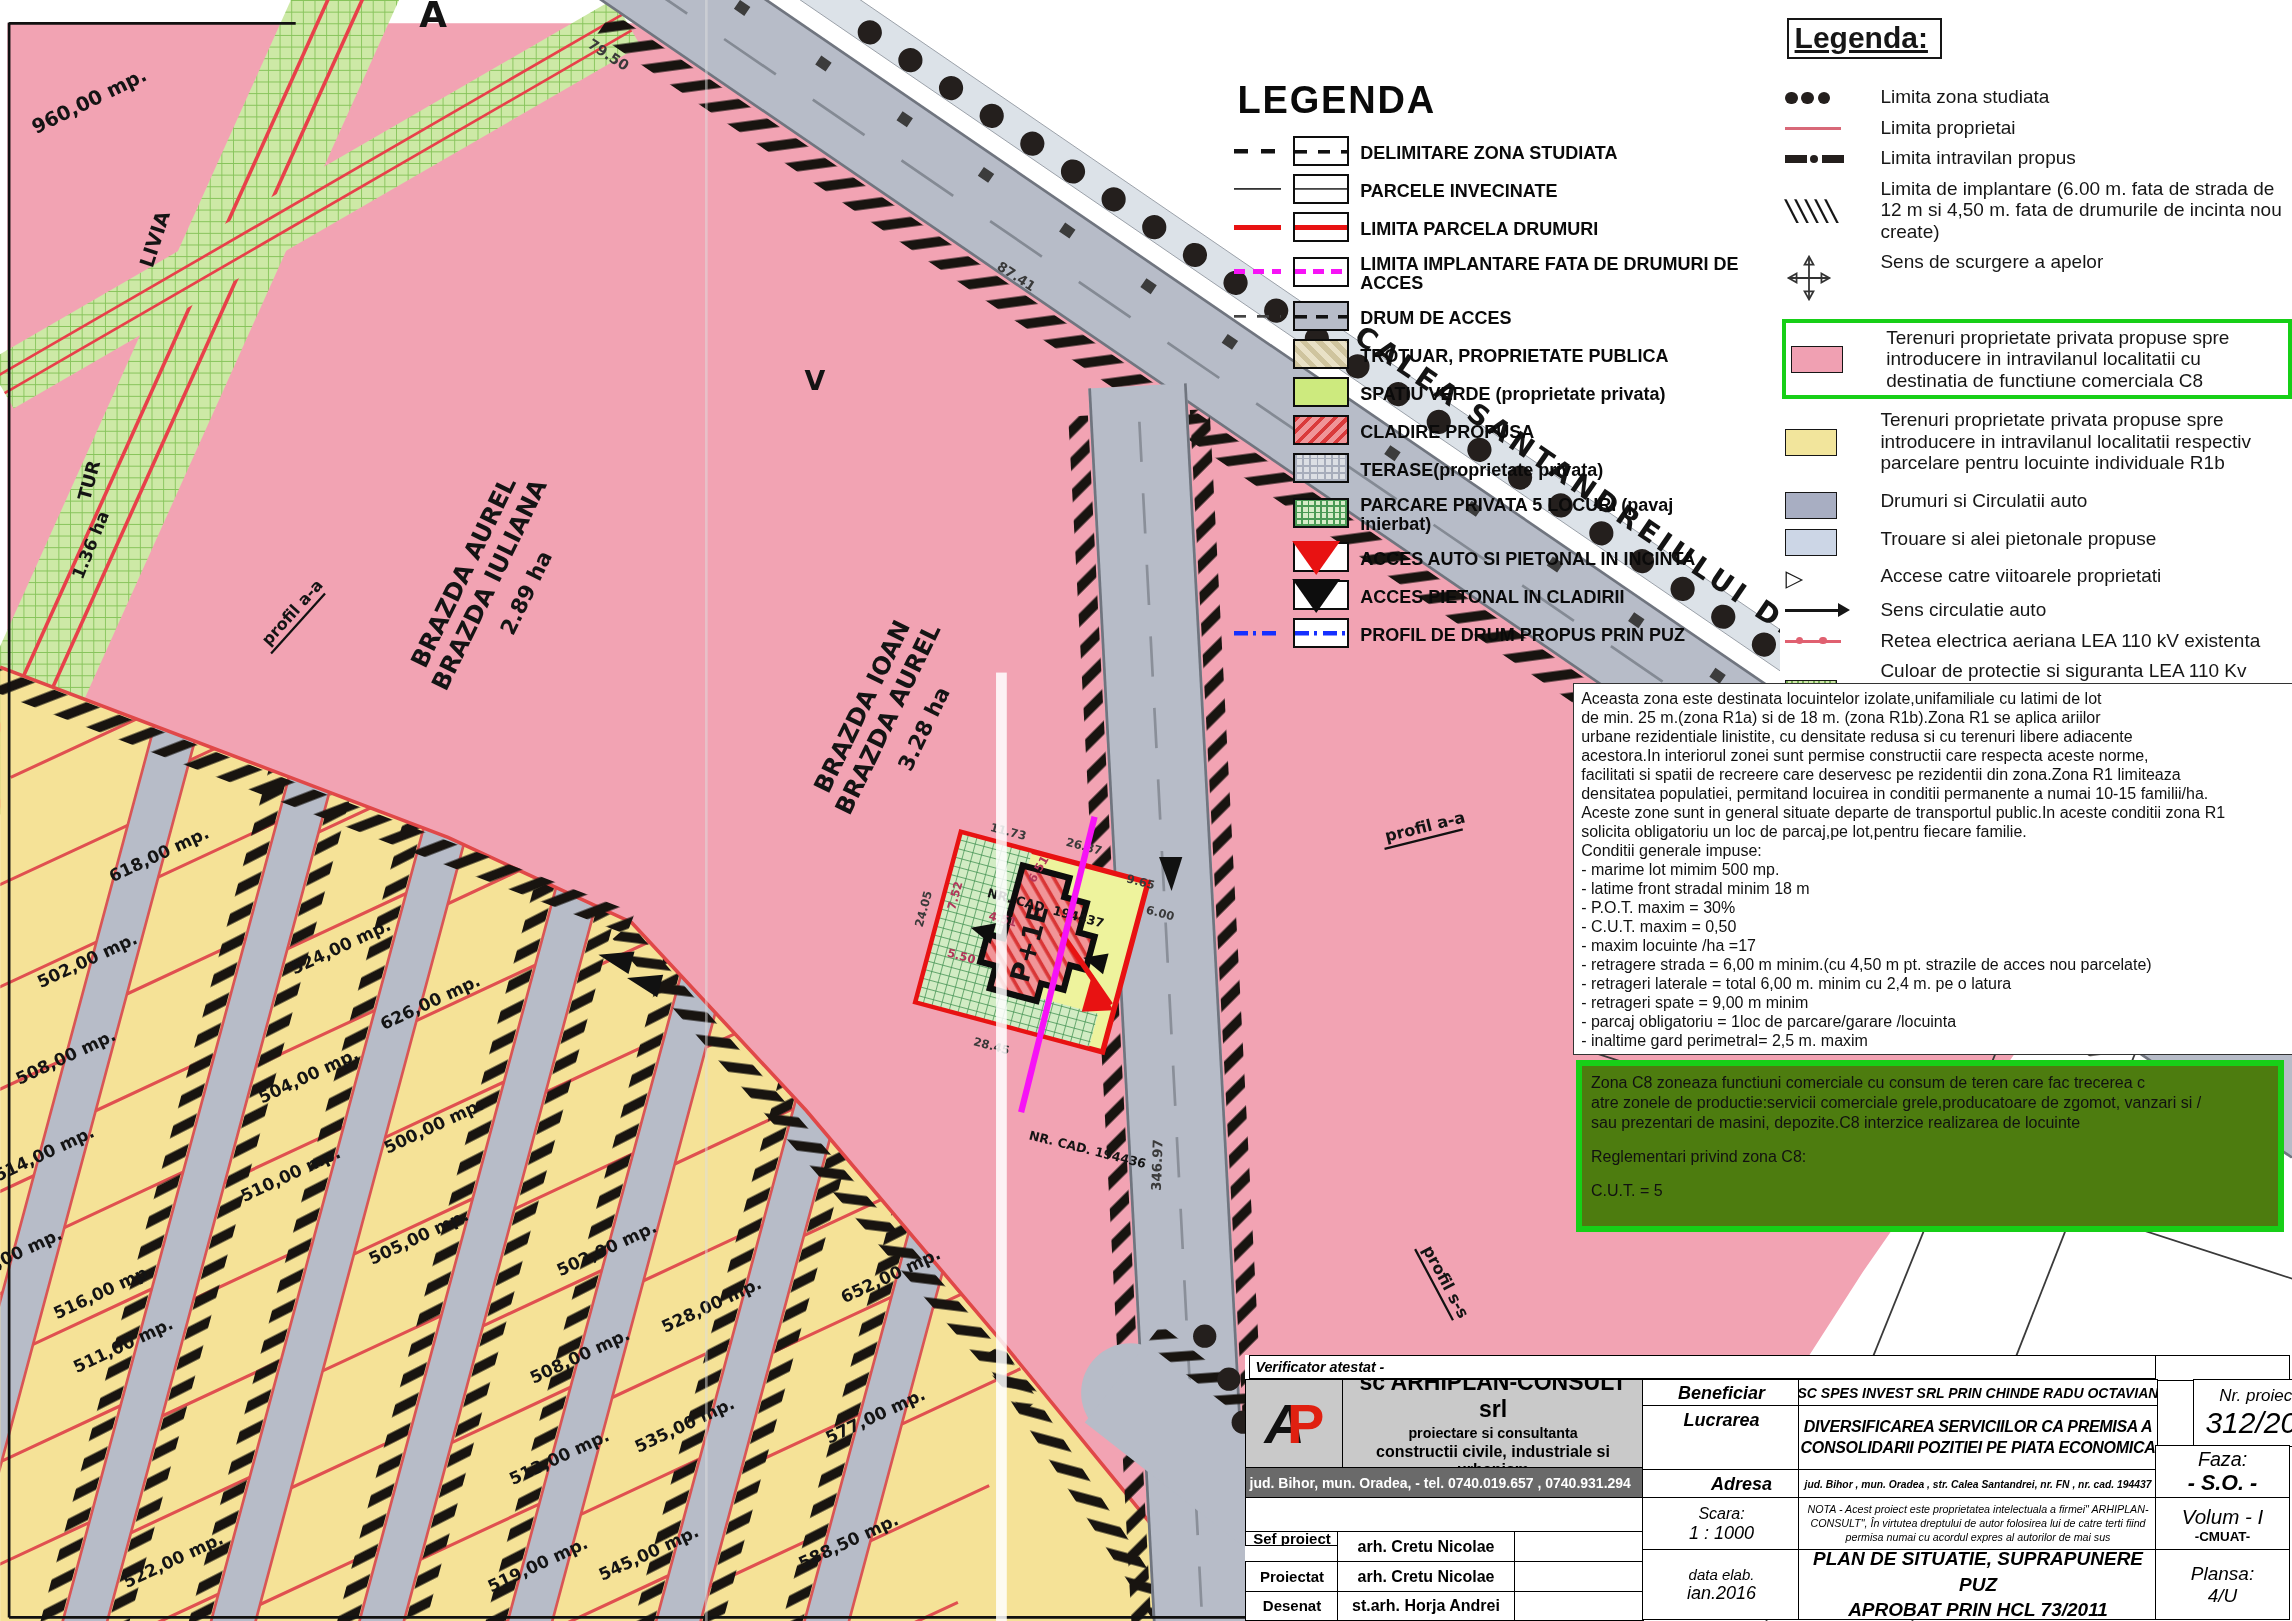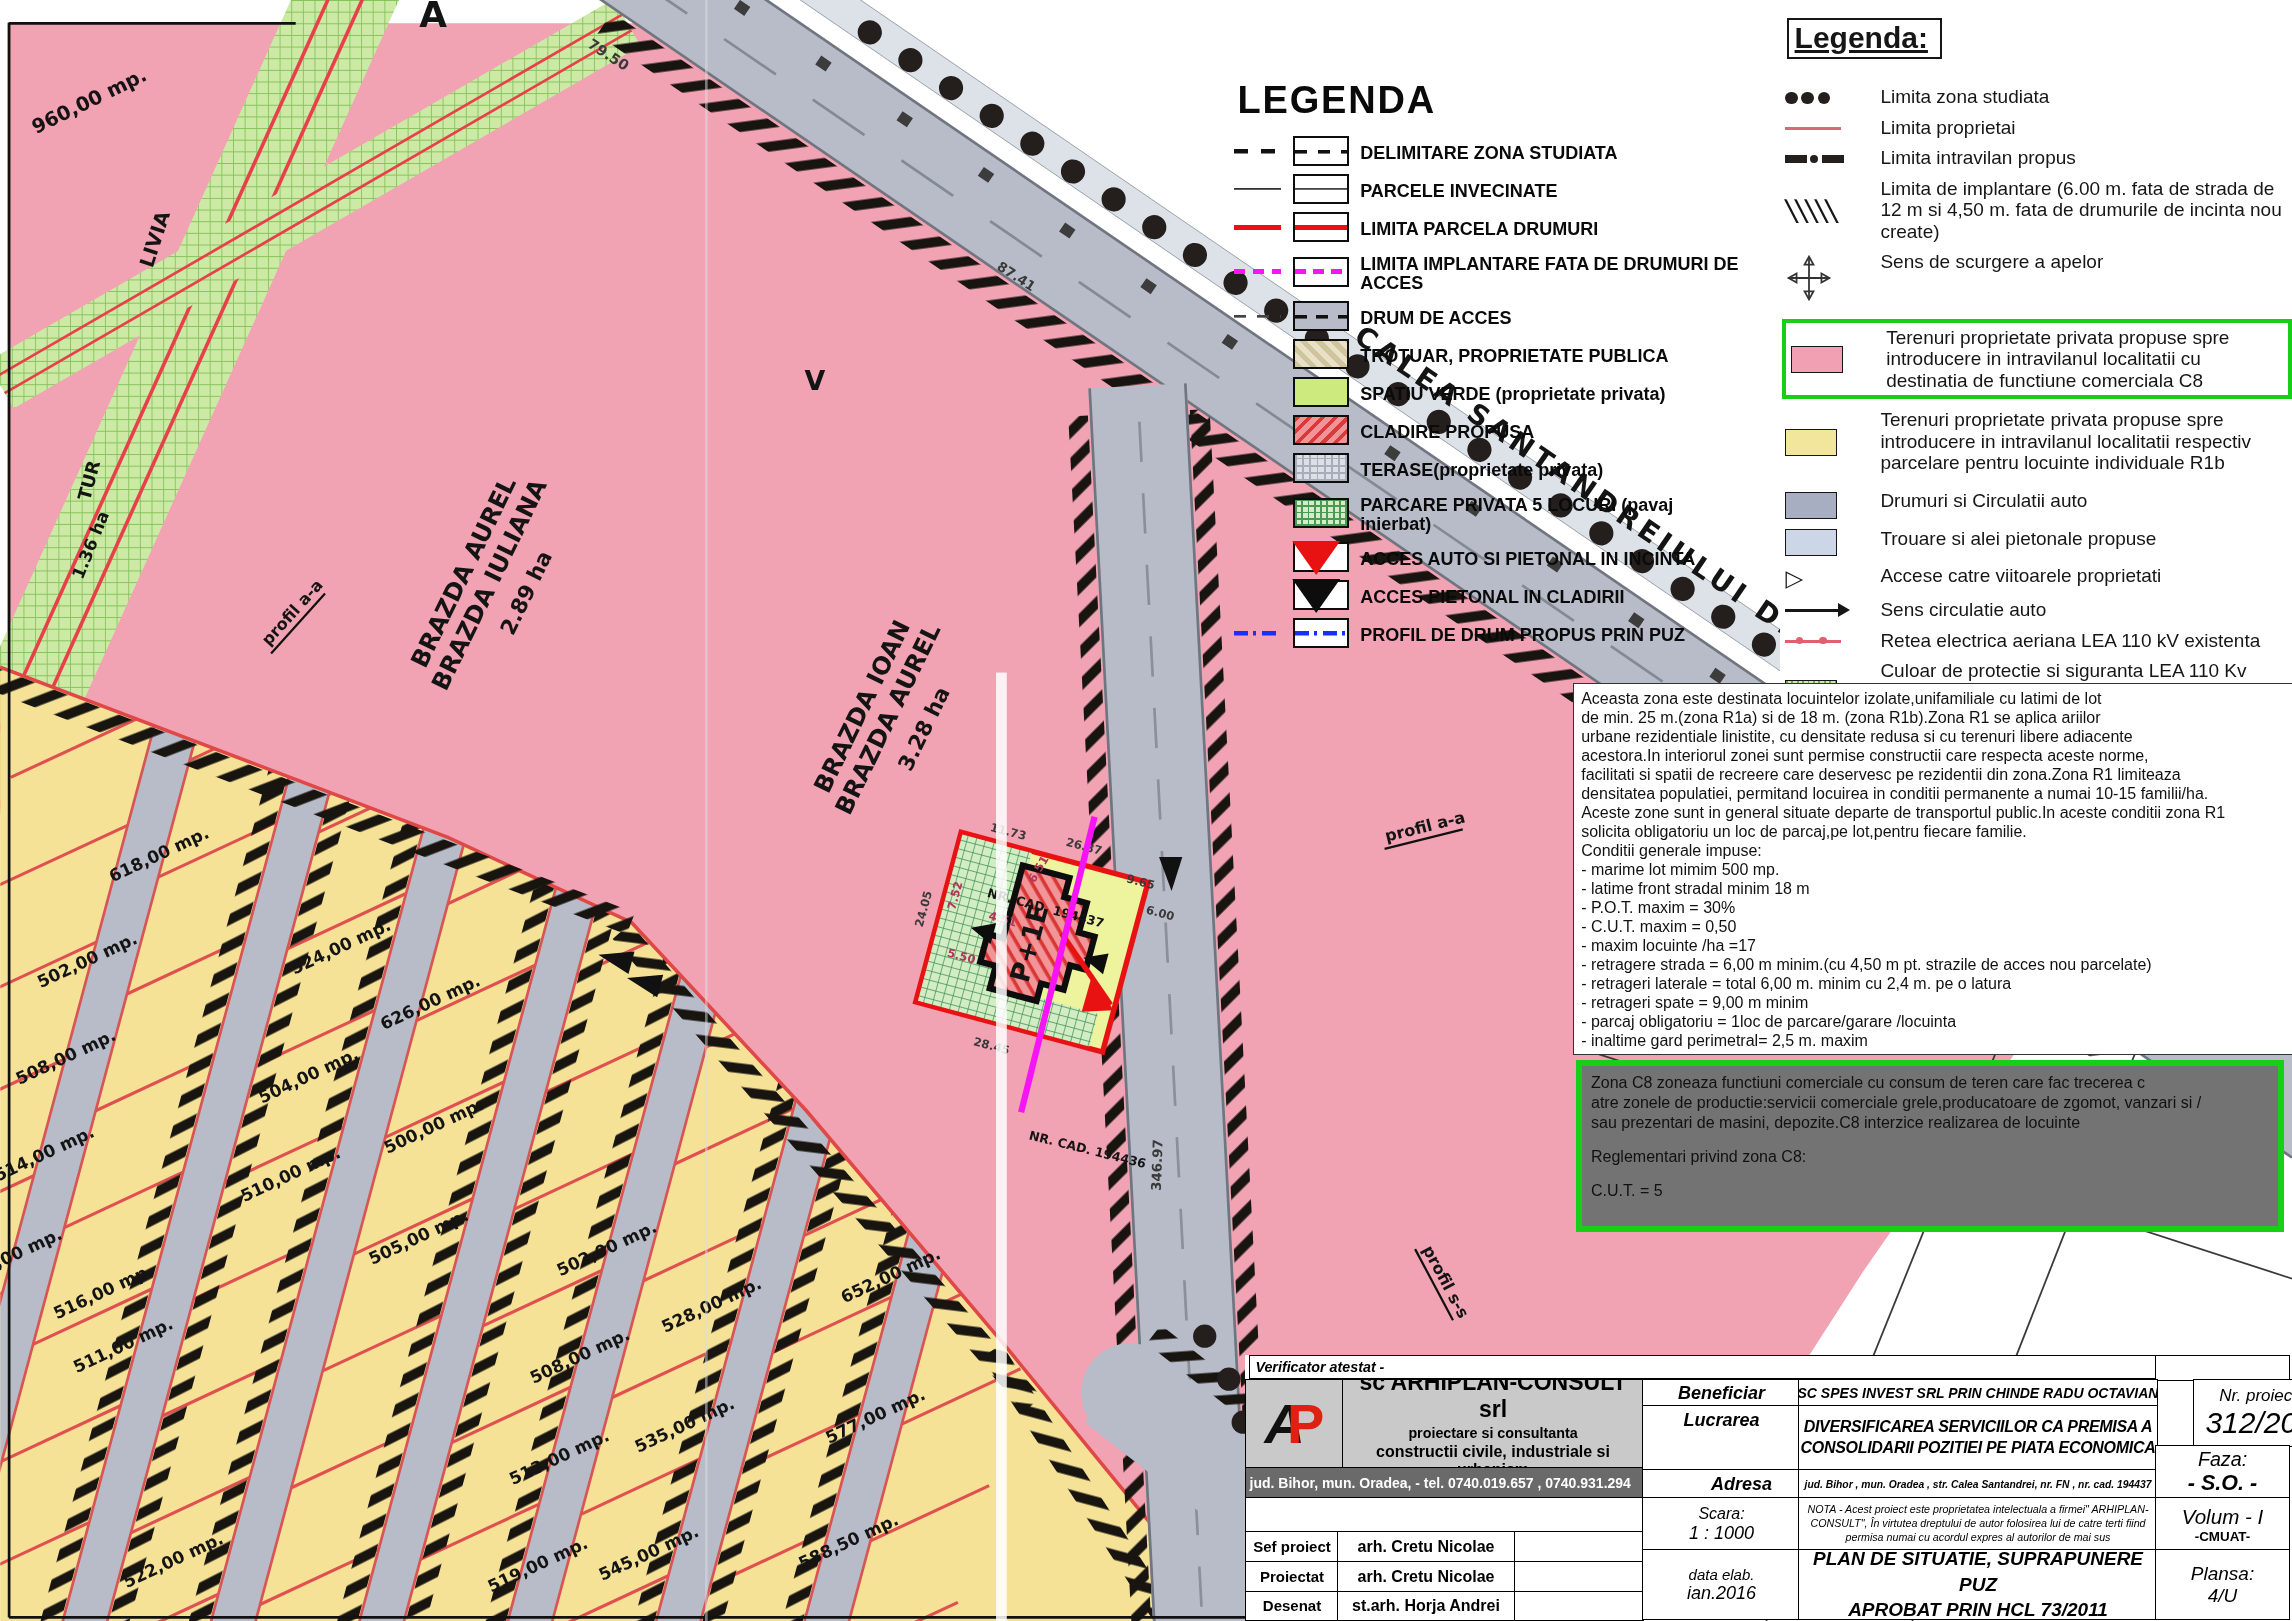--- a/index.html
+++ b/index.html
@@ -66,21 +66,21 @@
   .sub-line i{position:absolute;top:-4.5px;width:8px;height:8px;border:1.8px solid #333;border-radius:50%;background:#fff;}
   .rez{width:14.3px;height:14.3px;border:0.9px solid #888;background-image:repeating-linear-gradient(0deg,#999 0 0.9px,transparent 0.9px 3.6px),repeating-linear-gradient(90deg,#999 0 0.9px,transparent 0.9px 3.6px);}
   .greenbox{border:4.5px solid #17cf17;padding:3.6px 5.4px;margin:0 0 10.7px -3.6px;}
   .greenbox .rrow{margin-bottom:0;}
   .mb18{margin-bottom:16px;}
 
   
   #r1box{position:absolute;left:1573px;top:683px;width:722px;box-sizing:border-box;background:#fff;
      border:1.8px solid #333;padding:4.5px 7.2px;color:#111;}
   #r1box .tl{font-size:16px;line-height:19px;white-space:nowrap;font-family:"Liberation Sans",sans-serif;}
-  #c8box{position:absolute;left:1576px;top:1060px;width:708px;height:172px;box-sizing:border-box;background:#737373;
+  #c8box{position:absolute;left:1576px;top:1060px;width:708px;height:172px;box-sizing:border-box;background:#4d7c0f;
      border:6.3px solid #17cf17;padding:7.2px 9px;color:#111;}
   #c8box .tl{font-size:16px;line-height:19.7px;white-space:nowrap;}
   #c8box .gap{margin-top:14.3px;}
 
   
   #tb{position:absolute;left:1245px;top:1355px;width:1045px;height:265px;background:#fff;color:#000;}
   .cell{position:absolute;border:1.8px solid #000;box-sizing:border-box;display:flex;align-items:center;justify-content:center;
         text-align:center;overflow:hidden;background:#fff;font-family:"Liberation Sans",sans-serif;}
   .cell.left{justify-content:flex-start;text-align:left;}
   .gray{background:#c9c9c9;}
@@ -571,21 +571,21 @@
     <span class="logoP">P</span>
   </div>
   <div class="cell gray" style="left:97px;top:24px;width:302px;height:90px;flex-direction:column;justify-content:center;gap:1.8px;">
     <div class="bd" style="font-size:23px;">sc ARHIPLAN-CONSULT srl</div>
     <div class="bd" style="font-size:14.3px;">proiectare si consultanta</div>
     <div class="bd" style="font-size:16px;">constructii civile, industriale si urbanism</div>
   </div>
   <div class="cell darkstrip bd left" style="left:0;top:112px;width:399px;height:32px;font-size:14px;padding-left:3.6px;">jud. Bihor, mun. Oradea, - tel. 0740.019.657 , 0740.931.294</div>
   <div class="cell" style="left:0;top:142px;width:399px;height:36px;"></div>
 
-  <div class="cell bd" style="left:0;top:176px;width:94px;height:31px;font-size:15px;">Sef proiect</div>
+  <div class="cell bd" style="left:0;top:176px;width:94px;height:15px;font-size:15px;">Sef proiect</div>
   <div class="cell bd" style="left:92px;top:176px;width:178px;height:31px;font-size:16px;">arh. Cretu Nicolae</div>
   <div class="cell" style="left:269px;top:176px;width:130px;height:31px;"></div>
   <div class="cell bd" style="left:0;top:206px;width:94px;height:31px;font-size:15px;">Proiectat</div>
   <div class="cell bd" style="left:92px;top:206px;width:178px;height:31px;font-size:16px;">arh. Cretu Nicolae</div>
   <div class="cell" style="left:269px;top:206px;width:130px;height:31px;"></div>
   <div class="cell bd" style="left:0;top:236px;width:94px;height:29.6px;font-size:15px;">Desenat</div>
   <div class="cell bd" style="left:92px;top:236px;width:178px;height:29.6px;font-size:16px;">st.arh. Horja Andrei</div>
   <div class="cell" style="left:269px;top:236px;width:130px;height:29.6px;"></div>
 
   <div class="cell it bd" style="left:397px;top:24px;width:159px;height:28px;font-size:18px;">Beneficiar</div>

